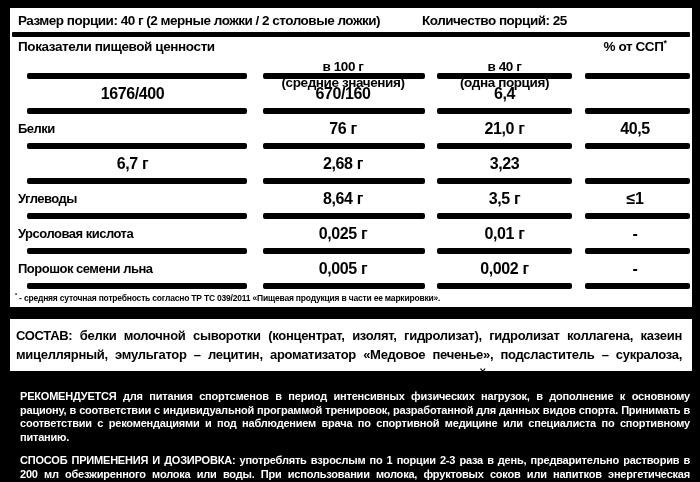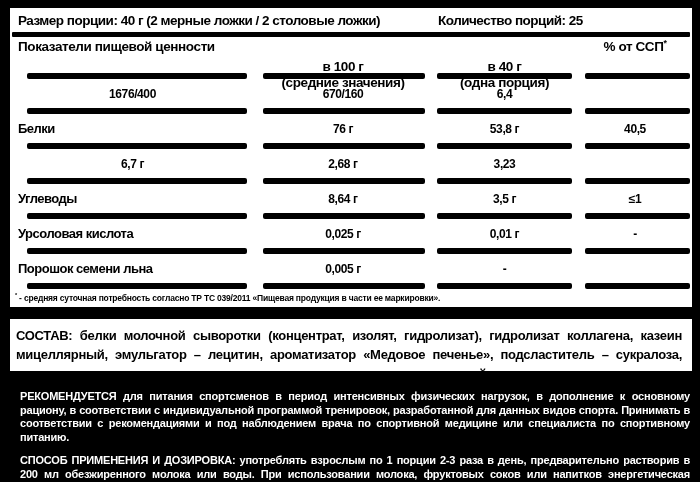--- a/index.html
+++ b/index.html
@@ -16,38 +16,38 @@
   }
   .panel{background:#fff;width:682px;box-sizing:border-box;}
 
   
   .serving{position:relative;height:24px;}
   .serving span{
     position:absolute;top:50%;transform:translateY(-50%);
     font-size:13.5px;letter-spacing:-0.5px;white-space:nowrap;
   }
   .serving .s1{left:8px;}
-  .serving .s2{left:428px;}
+  .serving .s2{left:412px;}
   .bar-full{height:5px;background:#000;margin:0 2px;border-radius:1px;}
 
   
   .grid-row{display:grid;grid-template-columns:245px 176px 147px 114px;}
   .hdr{height:36px;border-radius:9px;}
   .hdr .c{font-size:13.5px;letter-spacing:-0.4px;text-align:center;padding-top:2px;}
   .hdr .c1{text-align:left;padding-left:8px;white-space:nowrap;}
   .hdr .two{line-height:16px;margin-top:20px;}
   .sep-row{height:6px;}
   .sep-row i{display:block;height:6px;background:#000;border-radius:2px;}
   .sep-row .b1{margin:0 8px 0 17px;}
   .sep-row .b2{margin:0 6px 0 8px;}
   .sep-row .b3{margin:0 6px;}
   .sep-row .b4{margin:0 2px 0 7px;}
   .data{height:29px;}
   .data .c{display:flex;align-items:center;justify-content:center;
-           font-size:12px;letter-spacing:-0.4px;white-space:nowrap;}
+           font-size:16px;letter-spacing:-0.4px;white-space:nowrap;}
   .data .c1{justify-content:flex-start;padding-left:8px;font-size:13px;letter-spacing:-0.5px;}
 
   .footnote{font-size:8.5px;letter-spacing:-0.2px;padding:4px 0 0 5px;height:18px;box-sizing:border-box;white-space:nowrap;}
   sup{font-size:65%;vertical-align:top;position:relative;top:-1px;}
 
   .black-gap{height:12px;}
 
   
   .compose{height:52px;padding:7px 10px 0 6px;font-size:13px;line-height:19px;
            letter-spacing:-0.3px;text-align:justify;}
@@ -99,21 +99,21 @@
     <div class="grid-row sep-row">
         <i class="b1"></i>
         <i class="b2"></i>
         <i class="b3"></i>
         <i class="b4"></i>
       </div>
 
     <div class="grid-row data">
       <div class="c c1">Белки</div>
       <div class="c">76 г</div>
-      <div class="c">53,8 г</div>
+      <div class="c">21,0 г</div>
       <div class="c">40,5</div>
     </div>
     <div class="grid-row sep-row">
         <i class="b1"></i>
         <i class="b2"></i>
         <i class="b3"></i>
         <i class="b4"></i>
       </div>
 
     <div class="grid-row data">
@@ -150,20 +150,21 @@
     <div class="grid-row sep-row">
         <i class="b1"></i>
         <i class="b2"></i>
         <i class="b3"></i>
         <i class="b4"></i>
       </div>
 
     <div class="grid-row data">
       <div class="c c1">Порошок семени льна</div>
       <div class="c">0,005 г</div>
+      <div class="c">0,002 г</div>
       <div class="c">-</div>
     </div>
     <div class="grid-row sep-row">
         <i class="b1"></i>
         <i class="b2"></i>
         <i class="b3"></i>
         <i class="b4"></i>
       </div>
 
     <div class="footnote"><sup>*</sup><span> - средняя суточная потребность согласно ТР ТС 039/2011 «Пищевая продукция в части ее маркировки».</span></div>

